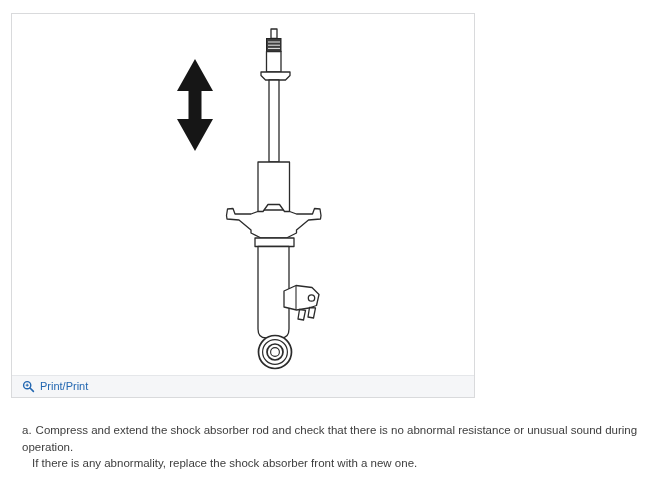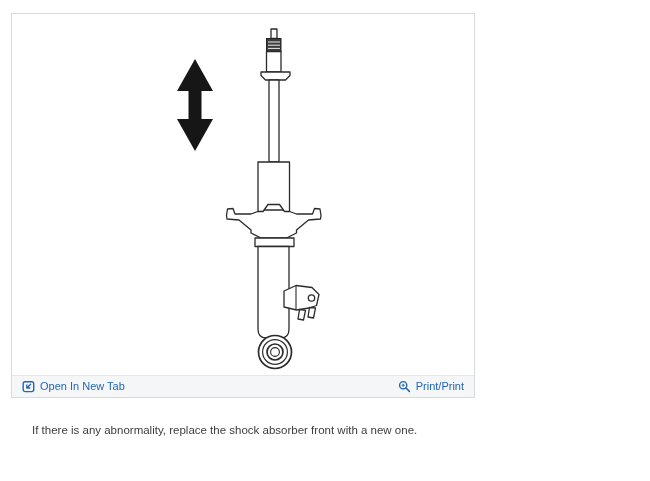--- a/index.html
+++ b/index.html
@@ -122,32 +122,28 @@
           <circle cx="263" cy="338" r="8" fill="none" stroke="#2b2b2b" stroke-width="1.7"></circle>
           <circle cx="263" cy="338" r="4.4" fill="none" stroke="#2b2b2b" stroke-width="1.1"></circle>
         </g>
       </g>
     </svg>
   </div>
 
   <div class="figure-toolbar">
     <a class="toolbar-link">
       <svg width="13" height="13" viewBox="0 0 13 13">
-        <rect x="1.2" y="1.8" width="10.5" height="9.8" rx="2" fill="none" stroke="#2367b1" stroke-width="1.4"></rect>
-        <path d="M8.6,4.2 L4.8,8 M4.8,5 V8 H7.8" fill="none" stroke="#2367b1" stroke-width="1.3" stroke-linecap="round" stroke-linejoin="round"></path>
-      </svg>
-      <span>Open In New Tab</span>
-    </a>
-    <a class="toolbar-link">
-      <svg width="13" height="13" viewBox="0 0 13 13">
         <circle cx="5.2" cy="5.2" r="3.6" fill="none" stroke="#2367b1" stroke-width="1.4"></circle>
         <line x1="8" y1="8" x2="11.4" y2="11.4" stroke="#2367b1" stroke-width="1.6" stroke-linecap="round"></line>
         <line x1="3.7" y1="5.2" x2="6.7" y2="5.2" stroke="#2367b1" stroke-width="1"></line>
         <line x1="5.2" y1="3.7" x2="5.2" y2="6.7" stroke="#2367b1" stroke-width="1"></line>
       </svg>
       <span>Print/Print</span>
     </a>
   </div>
 </div>
 
 <div class="instructions">
+  <div class="substep-line">
+    <span class="substep-letter">a.</span><span>Compress and extend the shock absorber rod and check that there is no abnormal resistance or unusual sound during operation.</span>
+  </div>
   <div class="note-line">If there is any abnormality, replace the shock absorber front with a new one.</div>
 </div>
 
 </body></html>

